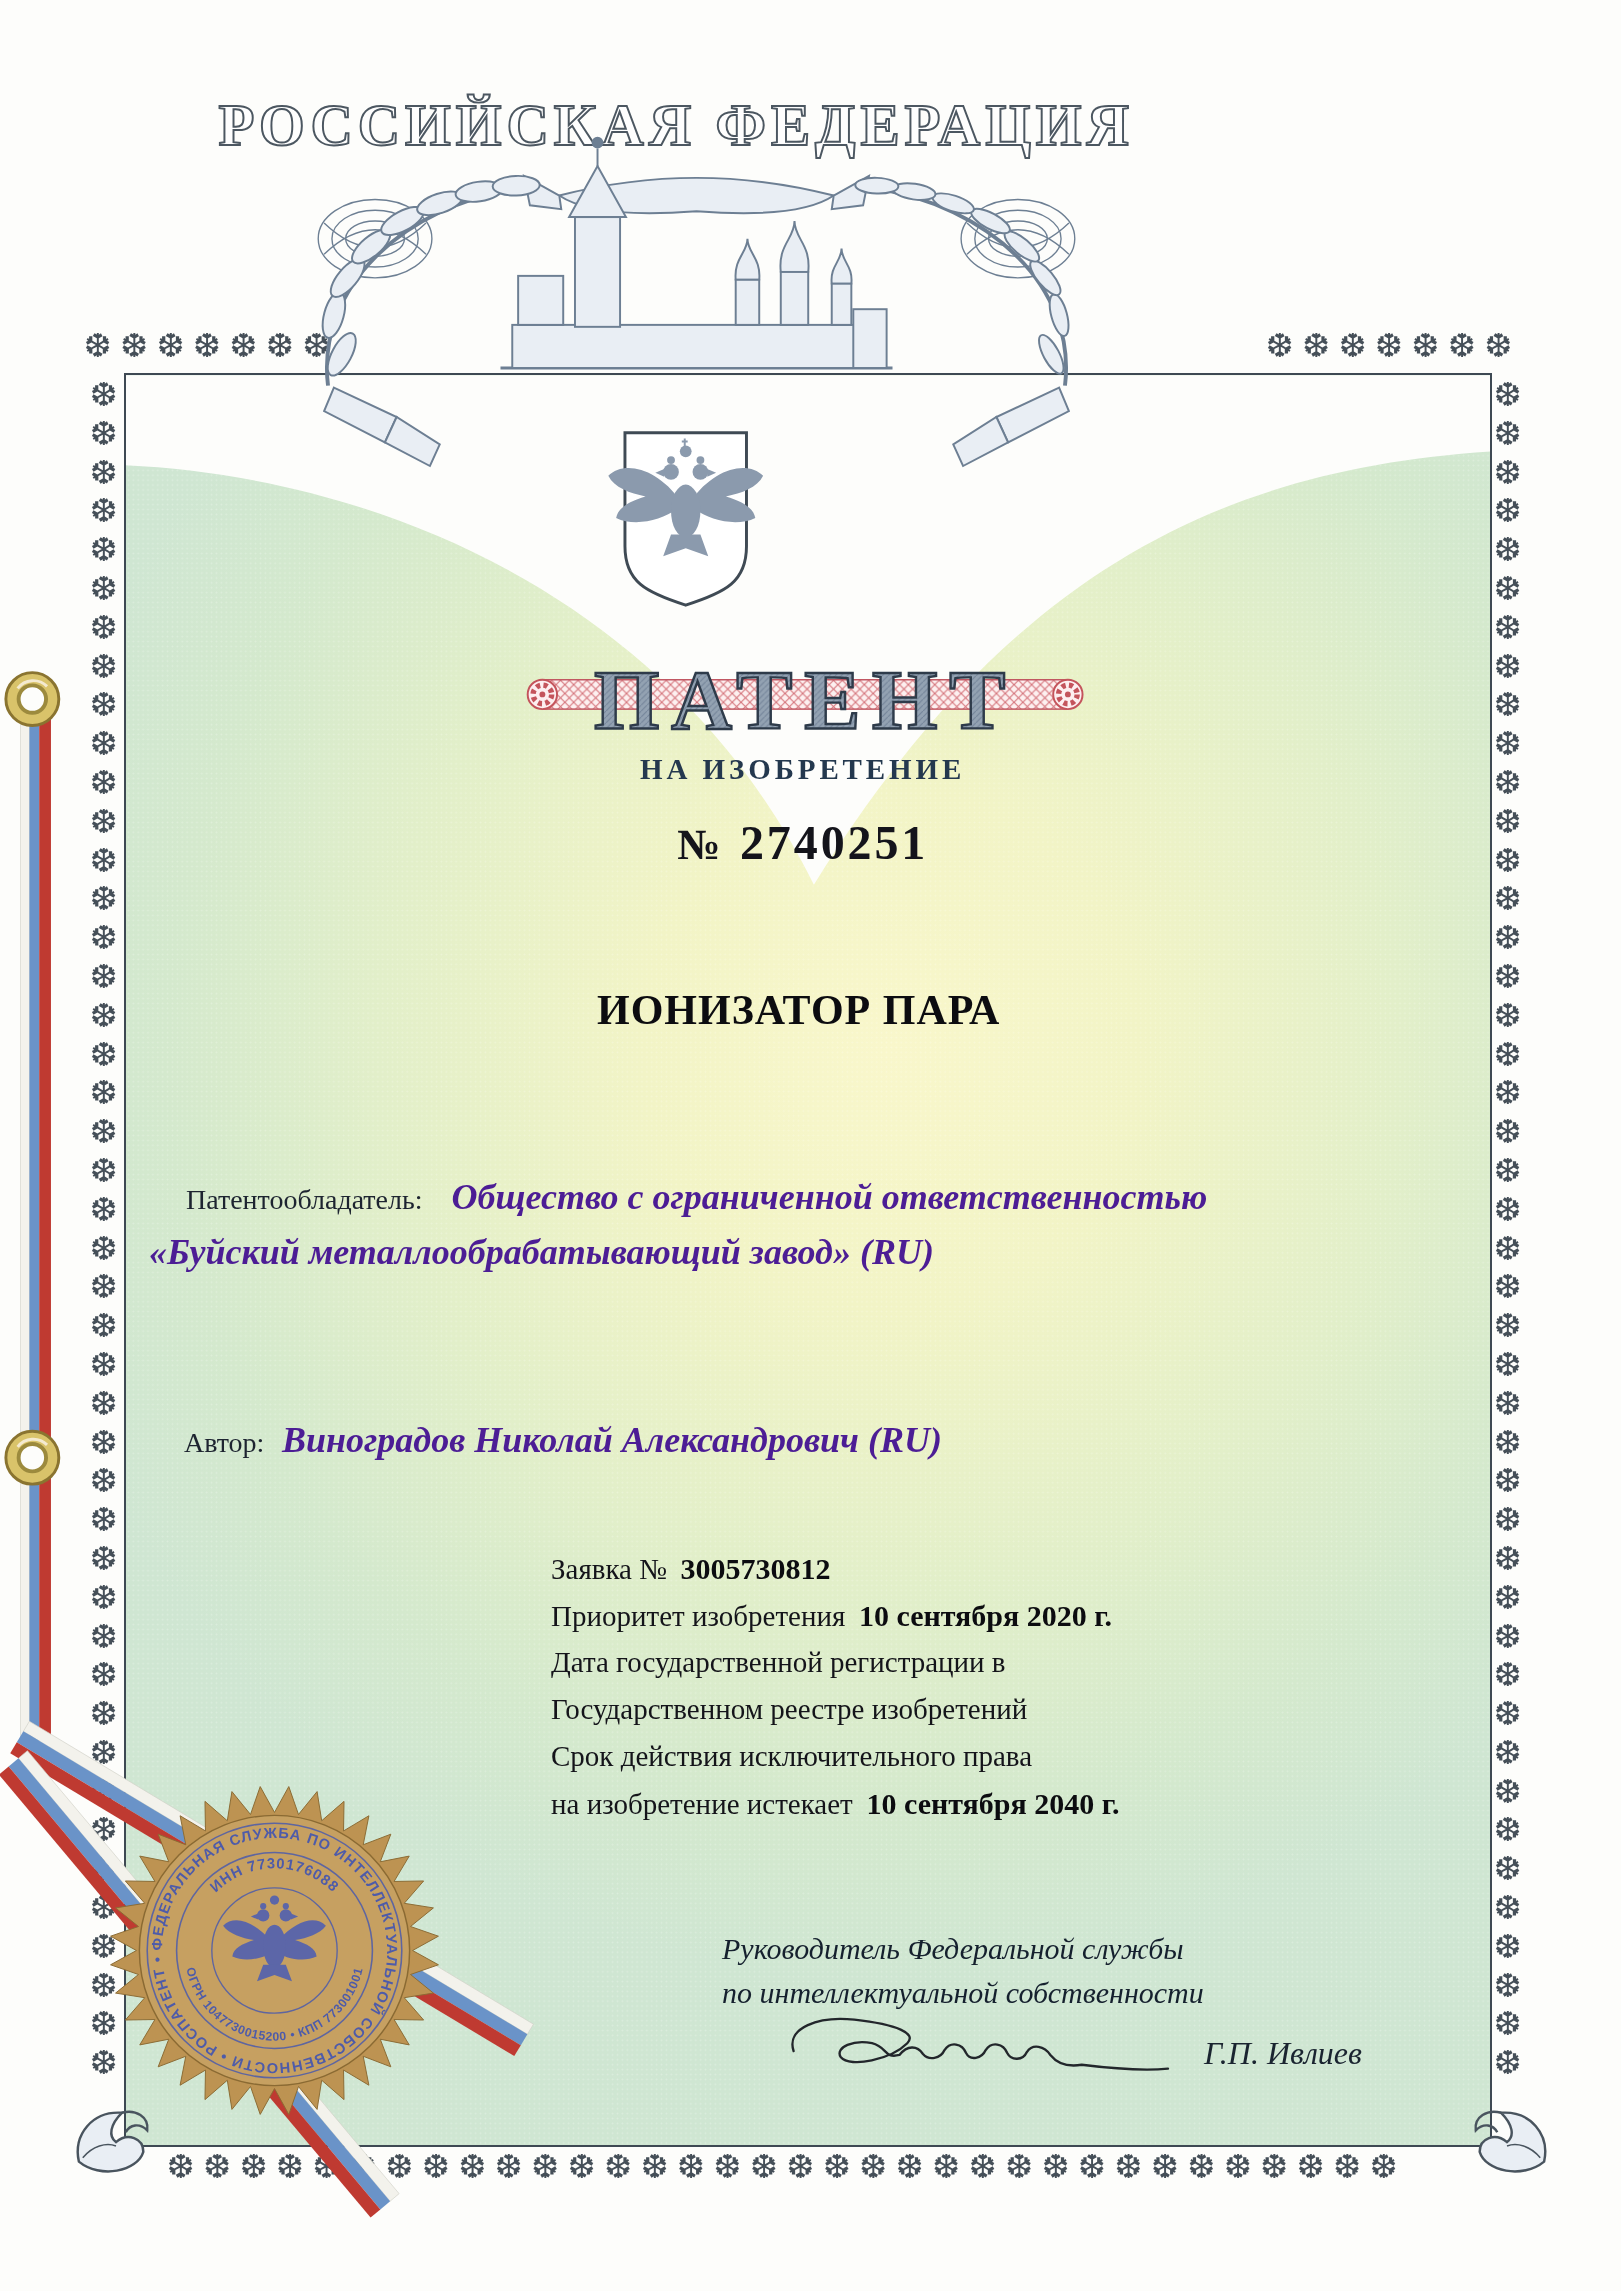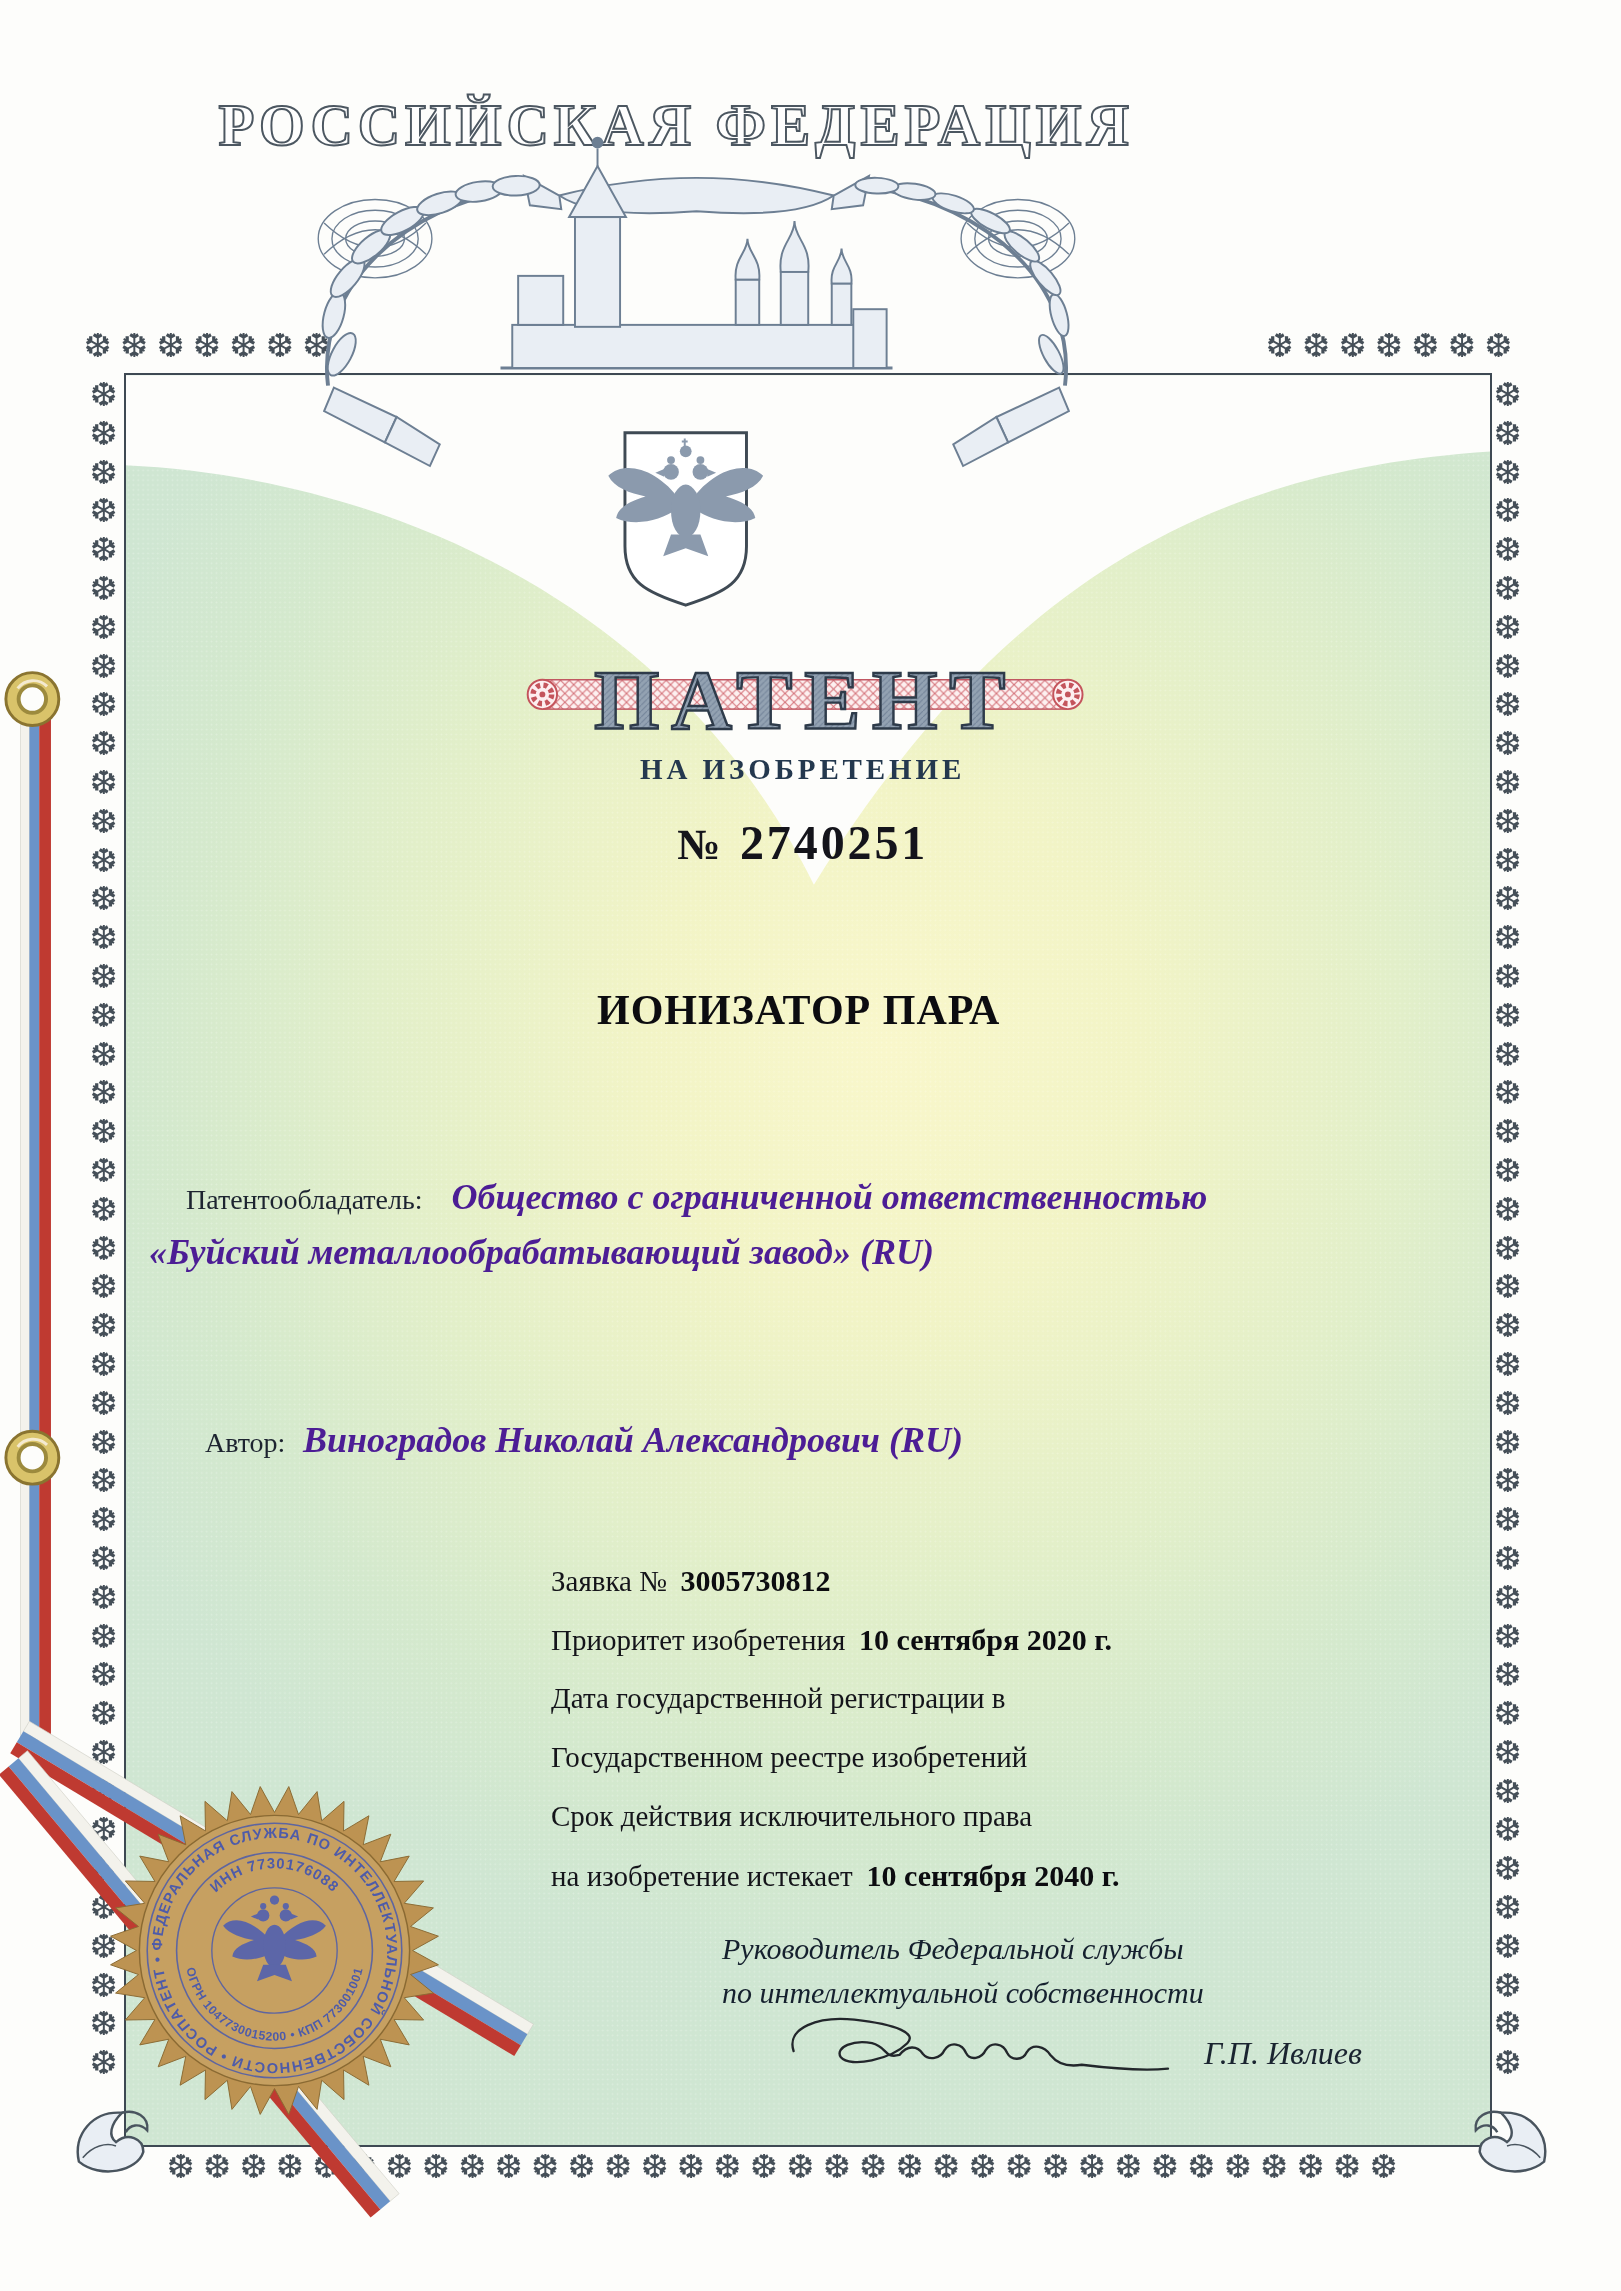--- a/index.html
+++ b/index.html
@@ -30,24 +30,24 @@
   .number-line{left:0;right:0;top:815px;text-align:center;transform:translateX(-7.8px);color:#14141b;}
   .number-line .nosign{font-size:43px;font-weight:bold;margin-right:19.6px;}
   .number-line .num{font-size:48px;font-weight:bold;letter-spacing:2.9px;}
   .invention{left:0;right:0;top:986px;text-align:center;transform:translateX(-11.8px);
     font-size:42px;font-weight:bold;letter-spacing:1px;color:#0c0c10;}
 
   .label-ser{font-size:28px;color:#1d2430;}
   .val-bi{font-size:36px;font-weight:bold;font-style:italic;color:#4c1d95;}
   .holder1{left:186px;top:1176px;display:flex;align-items:baseline;gap:29px;white-space:nowrap;}
   .holder2{left:149px;top:1231px;}
-  .author-line{left:184px;top:1419px;display:flex;align-items:baseline;gap:17.6px;white-space:nowrap;margin-left:21px;}
+  .author-line{left:184px;top:1419px;display:flex;align-items:baseline;gap:17.6px;white-space:nowrap;}
 
   .details{left:551px;top:1552px;}
-  .detail-line{height:47px;display:flex;align-items:baseline;gap:13.7px;white-space:nowrap;margin-top:12px;}
+  .detail-line{height:47px;display:flex;align-items:baseline;gap:13.7px;white-space:nowrap;}
   .detail-line .dl{font-size:29px;color:#14141a;}
   .detail-line .dv{font-size:30px;font-weight:bold;color:#0c0c10;}
 
   .sig-title{left:722px;top:1903px;font-style:italic;font-size:30px;color:#15202e;line-height:44px;margin-top:24px;}
   .sig-name{left:1204px;top:2035px;font-style:italic;font-size:32px;color:#1a2430;}
   .sig-svg{left:725px;top:2000px;}
 
   .ribbon-svg{left:0;top:0;}
   .seal-svg{left:110px;top:1786px;}
   .flourish{width:84px;height:84px;}

